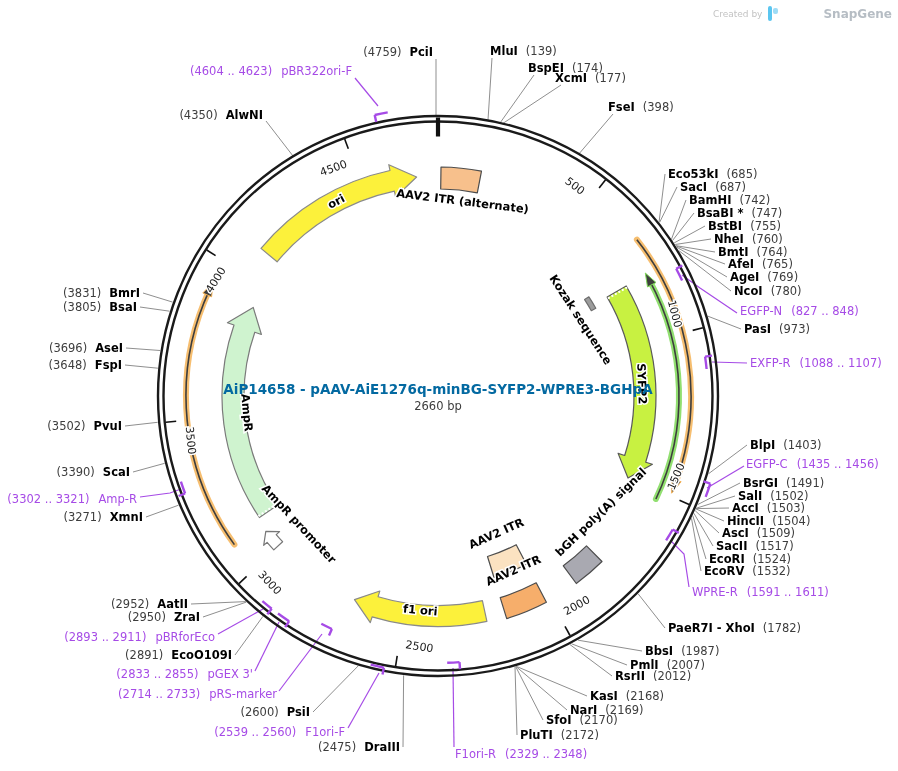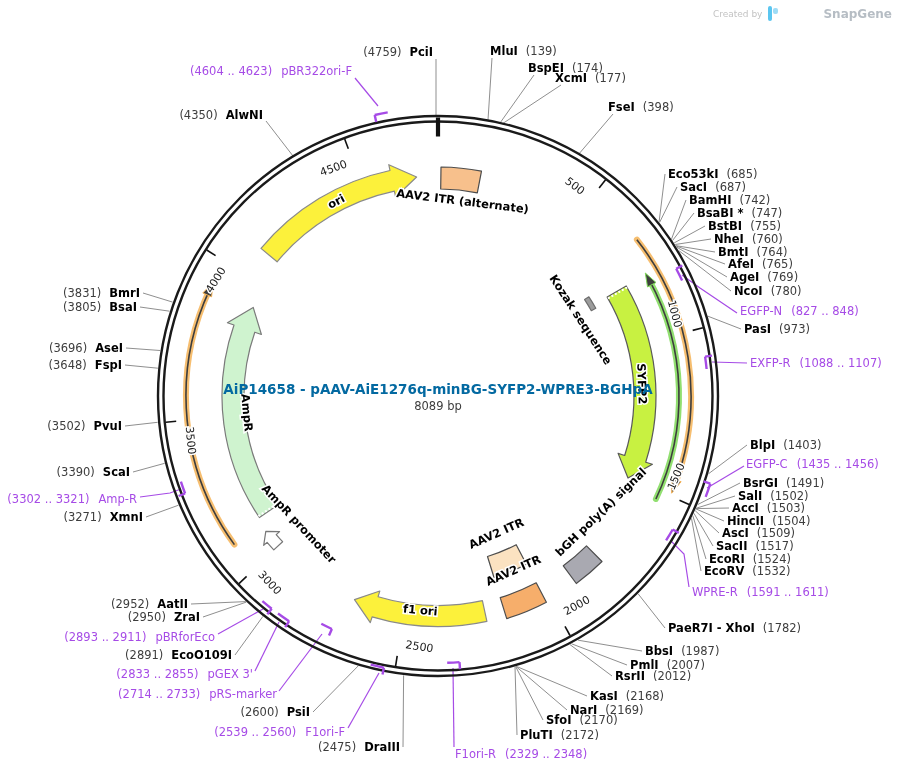--- a/index.html
+++ b/index.html
@@ -230,21 +230,21 @@
       <text x="455" y="754" dy="4" font-size="11.5" fill="#A64BE6" text-anchor="start"><tspan>F1ori-R</tspan><tspan dx="9">(2329 .. 2348)</tspan></text>
       <text x="345" y="732" dy="4" font-size="11.5" fill="#A64BE6" text-anchor="end"><tspan>(2539 .. 2560)</tspan><tspan dx="9">F1ori-F</tspan></text>
       <text x="277" y="694" dy="4" font-size="11.5" fill="#A64BE6" text-anchor="end"><tspan>(2714 .. 2733)</tspan><tspan dx="9">pRS-marker</tspan></text>
       <text x="253" y="674" dy="4" font-size="11.5" fill="#A64BE6" text-anchor="end"><tspan>(2833 .. 2855)</tspan><tspan dx="9">pGEX 3'</tspan></text>
       <text x="215" y="637" dy="4" font-size="11.5" fill="#A64BE6" text-anchor="end"><tspan>(2893 .. 2911)</tspan><tspan dx="9">pBRforEco</tspan></text>
       <text x="137" y="499" dy="4" font-size="11.5" fill="#A64BE6" text-anchor="end"><tspan>(3302 .. 3321)</tspan><tspan dx="9">Amp-R</tspan></text>
     </svg>
 
   <div class="title-block">
     <div class="tname">AiP14658 - pAAV-AiE1276q-minBG-SYFP2-WPRE3-BGHpA</div>
-    <div class="tlen">8089 bp</div>
+    <div class="tlen">2660 bp</div>
   </div>
 
   <div class="watermark">
     <span class="created">Created by</span>
     <span class="logo">
         <span class="bar"></span>
         <span class="dot"></span>
       </span>
     <span class="brand">SnapGene</span>
   </div>

